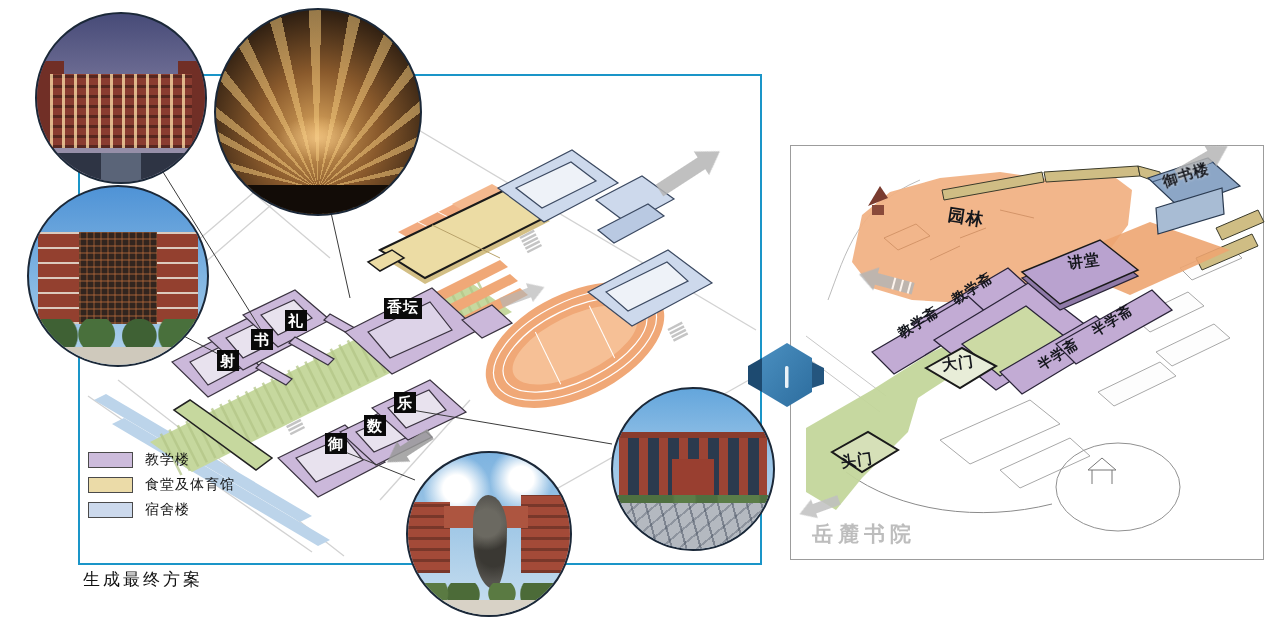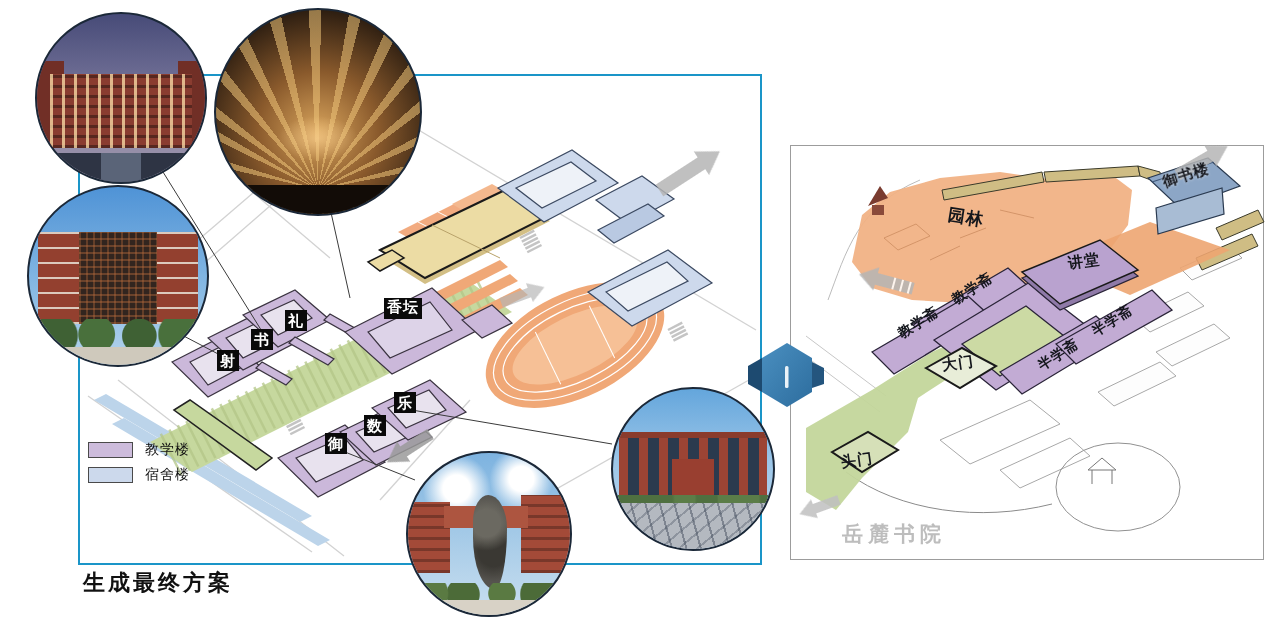--- a/index.html
+++ b/index.html
@@ -5,25 +5,25 @@
   html,body{margin:0;padding:0;background:#fff;}
   #stage{position:relative;width:1280px;height:628px;background:#fff;overflow:hidden;
          font-family:"Liberation Sans","DejaVu Sans",sans-serif;}
   .panel{position:absolute;background:transparent;}
   #left-panel{left:78px;top:74px;width:680px;height:487px;border:2px solid #1a95c8;}
   #right-panel{left:790px;top:145px;width:472px;height:413px;border:1px solid #9c9c9c;}
   #plan-svg{position:absolute;left:0;top:0;width:1280px;height:628px;pointer-events:none;}
   .chip{position:absolute;background:#0a0a0a;color:#fff;font-weight:bold;font-size:15px;
         line-height:21px;padding:0 3px;text-align:center;letter-spacing:1px;white-space:nowrap;}
   .rlabel{position:absolute;color:#14161c;font-weight:600;white-space:nowrap;letter-spacing:1px;}
-  .caption{position:absolute;font-size:22px;color:#111;letter-spacing:3px;font-weight:700;}
-  #watermark{position:absolute;left:842px;top:520px;font-size:21px;font-weight:bold;
+  .caption{position:absolute;font-size:17px;color:#111;letter-spacing:3px;font-weight:400;}
+  #watermark{position:absolute;left:812px;top:520px;font-size:21px;font-weight:bold;
              color:#bdbdbd;letter-spacing:5px;}
   
-  #legend{position:absolute;left:88px;top:437px;}
+  #legend{position:absolute;left:88px;top:447px;}
   .lg-row{display:flex;align-items:center;height:25px;}
   .lg-swatch{width:46px;height:16px;margin-right:12px;}
   .lg-swatch.bordered{border:1.5px solid #4a4a4a;height:14px;width:43px;}
   .lg-label{font-size:14px;color:#111;letter-spacing:1px;}
   
   .photo{position:absolute;border-radius:50%;overflow:hidden;border:2px solid #1b2838;}
   .abs{position:absolute;}
   
   #c1{left:35px;top:12px;width:168px;height:168px;background:linear-gradient(#474b78,#7f7ca0 55%,#a59bae);}
   #c1 .bldg{left:8%;right:8%;top:36%;height:44%;
@@ -373,20 +373,24 @@
 <div class="rlabel" style="left:841px;top:451px;font-size:15px;transform:rotate(-8deg);">头门</div>
 
 <div id="watermark">岳麓书院</div>
 
 <div id="legend">
   <div class="lg-row">
     <div class="lg-swatch bordered" style="background: rgb(205, 188, 220);"></div>
     <div class="lg-label">教学楼</div>
   </div>
   <div class="lg-row">
+    <div class="lg-swatch bordered" style="background: rgb(235, 219, 168);"></div>
+    <div class="lg-label">食堂及体育馆</div>
+  </div>
+  <div class="lg-row">
     <div class="lg-swatch bordered" style="background: rgb(204, 217, 236);"></div>
     <div class="lg-label">宿舍楼</div>
   </div>
 </div>
 
 <div class="caption" style="left:83px;top:568px;">生成最终方案</div>
 
 </div>
 
 </body></html>

